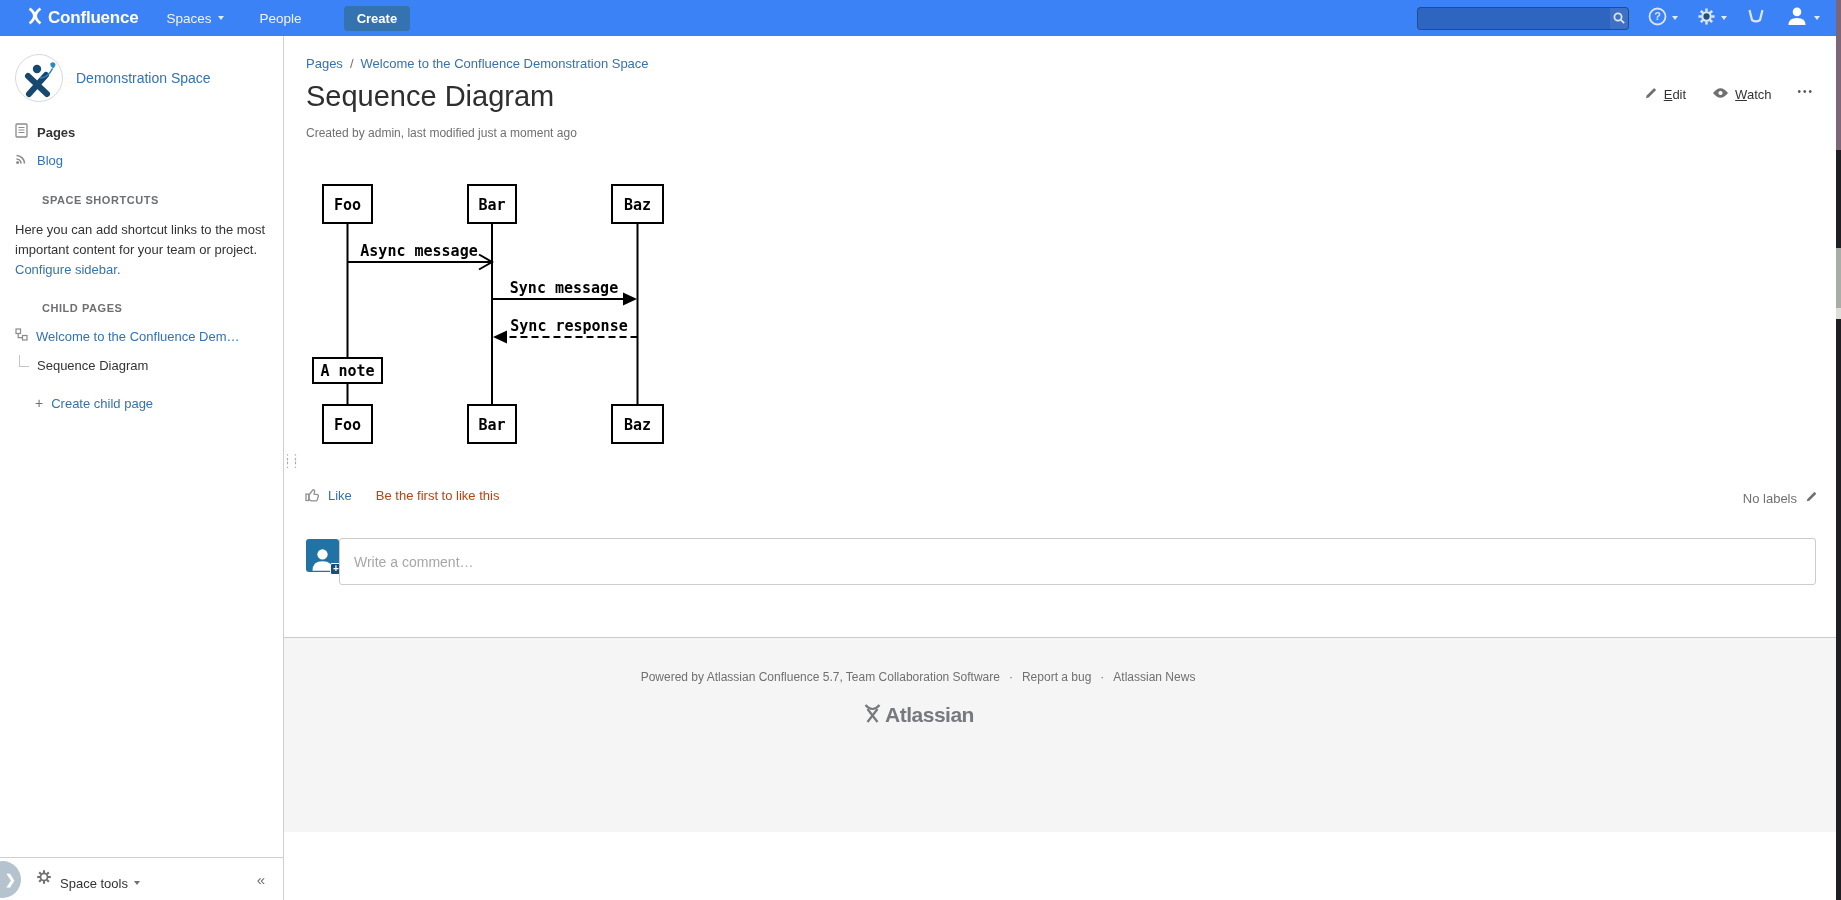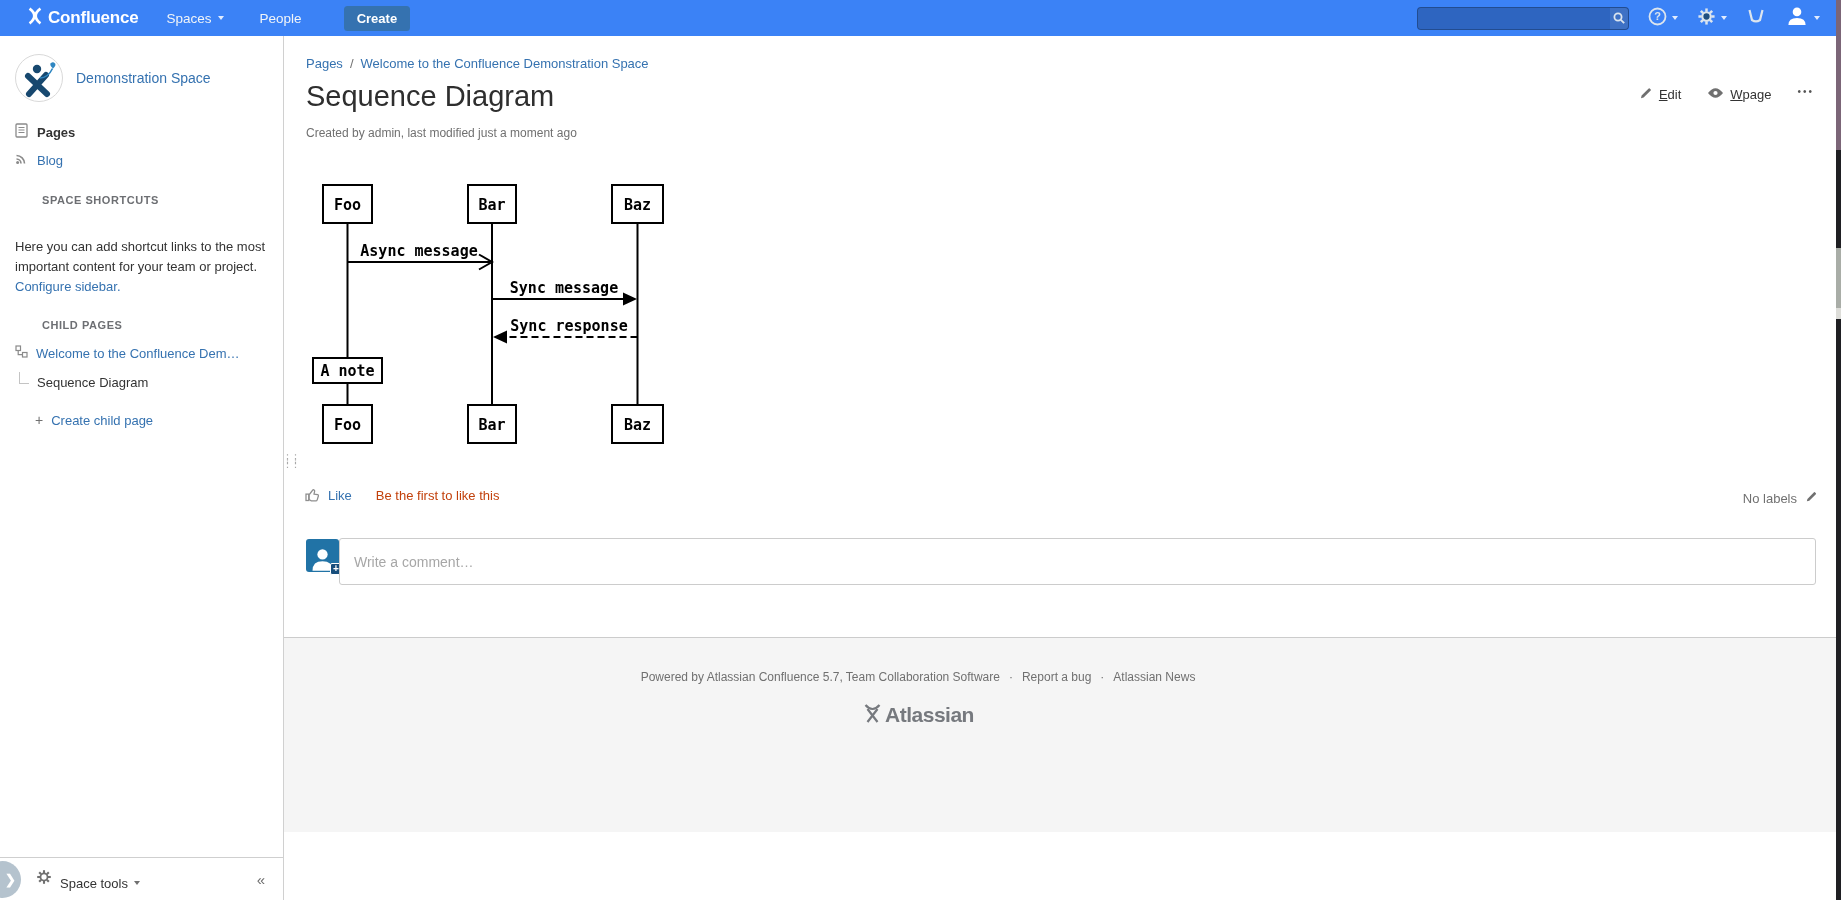--- a/index.html
+++ b/index.html
@@ -40,21 +40,21 @@
   .space-header { display:flex; align-items:center; gap:13px; cursor:pointer; }
   .space-logo { width:48px; height:48px; border-radius:50%; border:1px solid #d9d9d9; background:#fff;
                 flex:0 0 auto; display:flex; align-items:center; justify-content:center; }
   .space-name { color:#3572b0; font-size:14px; }
   .side-nav { margin-top:16px; }
   .side-item { display:flex; align-items:center; gap:9px; height:28px; font-size:13px; cursor:pointer; }
   .side-item .lbl-bold { font-weight:bold; color:#333; }
   .side-item .lbl-link { color:#3572b0; }
   .side-heading { margin-top:20px; font-size:11px; font-weight:bold; color:#6d6f73; letter-spacing:.05em;margin-left:27px; }
   .side-heading.second { margin-top:22px; }
-  .side-para { margin-top:31px; font-size:13px; line-height:20px; color:#333; }
+  .side-para { margin-top:14px; font-size:13px; line-height:20px; color:#333; }
   .side-para a { color:#3572b0; text-decoration:none; cursor:pointer; }
   .tree { margin-top:14px; }
   .tree-item { display:flex; align-items:center; gap:8px; font-size:13px; cursor:pointer; }
   .tree-item.current { margin-top:14px; margin-left:4px; color:#333; cursor:default; }
   .tree-link { color:#3572b0; white-space:nowrap; }
   .l-connector { width:10px; height:12px; border-left:1px solid #c4c4c4; border-bottom:1px solid #c4c4c4;
                  margin-top:-10px; flex:0 0 auto; }
   .create-child { margin-top:22px; margin-left:20px; display:flex; align-items:center; gap:8px;
                   font-size:13px; cursor:pointer; }
   .create-child .plus { color:#707070; font-size:14px; }
@@ -300,21 +300,21 @@
         </span>
         <span><span class="ukey">E</span><span>dit</span></span>
       </span>
       <span class="action">
         <span>
           <svg width="17" height="12" viewBox="0 0 17 12">
             <path d="M1 6 Q8.5 -3.5 16 6 Q8.5 15.5 1 6 Z" fill="#707070"></path>
             <circle cx="8.5" cy="6" r="2.1" fill="#fff"></circle>
           </svg>
         </span>
-        <span><span class="ukey">W</span><span>page</span></span>
+        <span><span class="ukey">W</span><span>atch</span></span>
       </span>
       <span class="more-dots">•••</span>
     </div>
 
     <h1 class="page-title">Sequence Diagram</h1>
     <div class="byline">Created by admin, last modified just a moment ago</div>
 
     <svg class="diagram-svg" width="380" height="270" viewBox="0 0 380 270">
 
       <line x1="47.5" y1="43" x2="47.5" y2="178" stroke="#000" stroke-width="2"></line>

